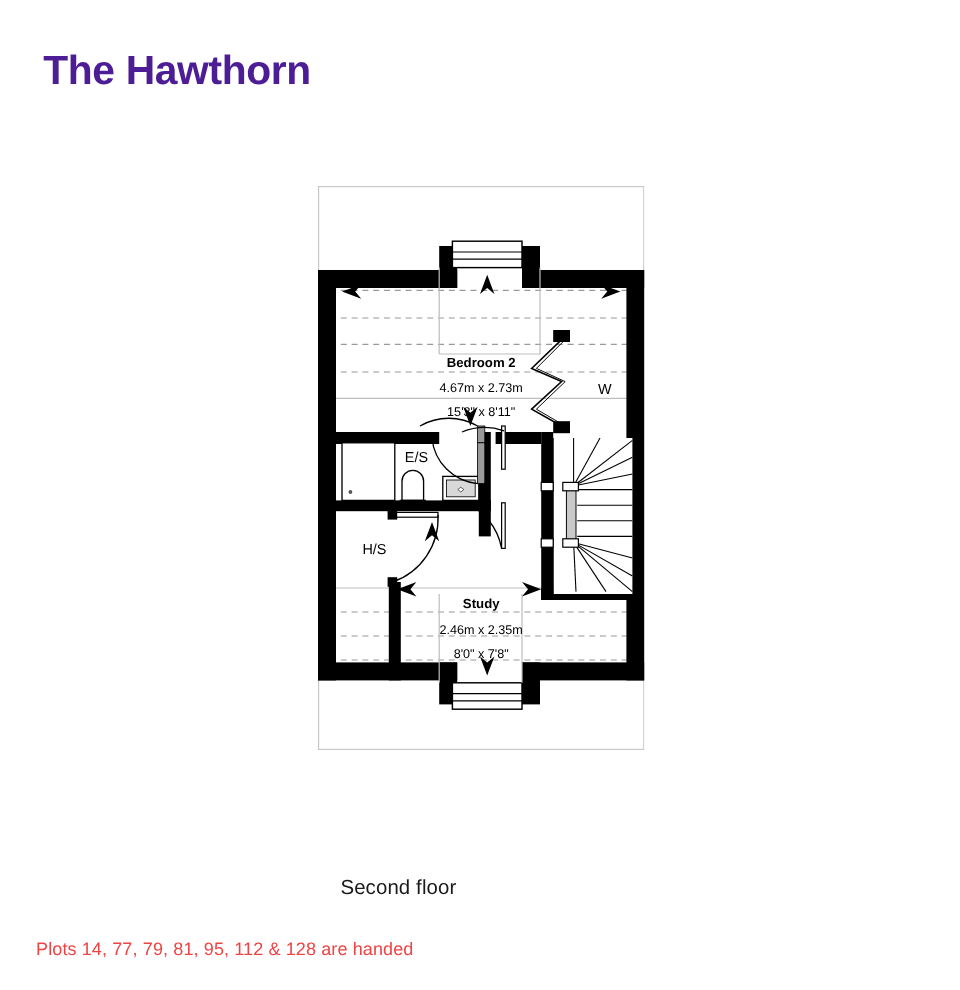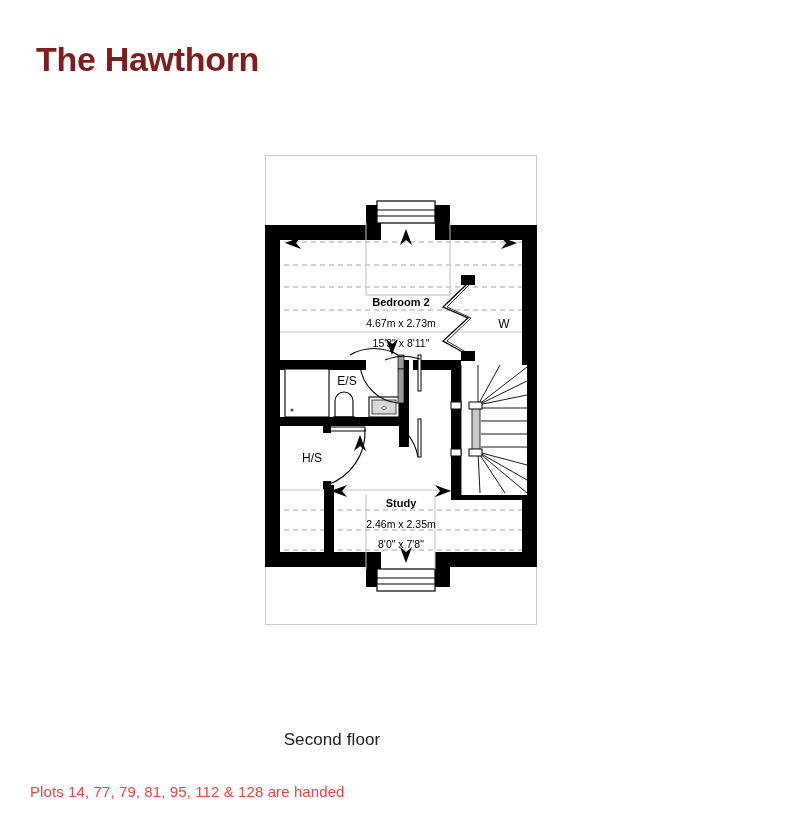--- a/index.html
+++ b/index.html
@@ -16,21 +16,21 @@
   }
 
   
   #plan-title {
     position: absolute;
     left: 36px;
     top: 40px;
     font-size: 34px;
     font-weight: bold;
     letter-spacing: -0.3px;
-    color: #7f1d1d;
+    color: #4c1d95;
     white-space: nowrap;
   }
 
   
   #floorplan-stage {
     position: absolute;
     left: 265px;
     top: 155px;
     width: 272px;
     height: 470px;

